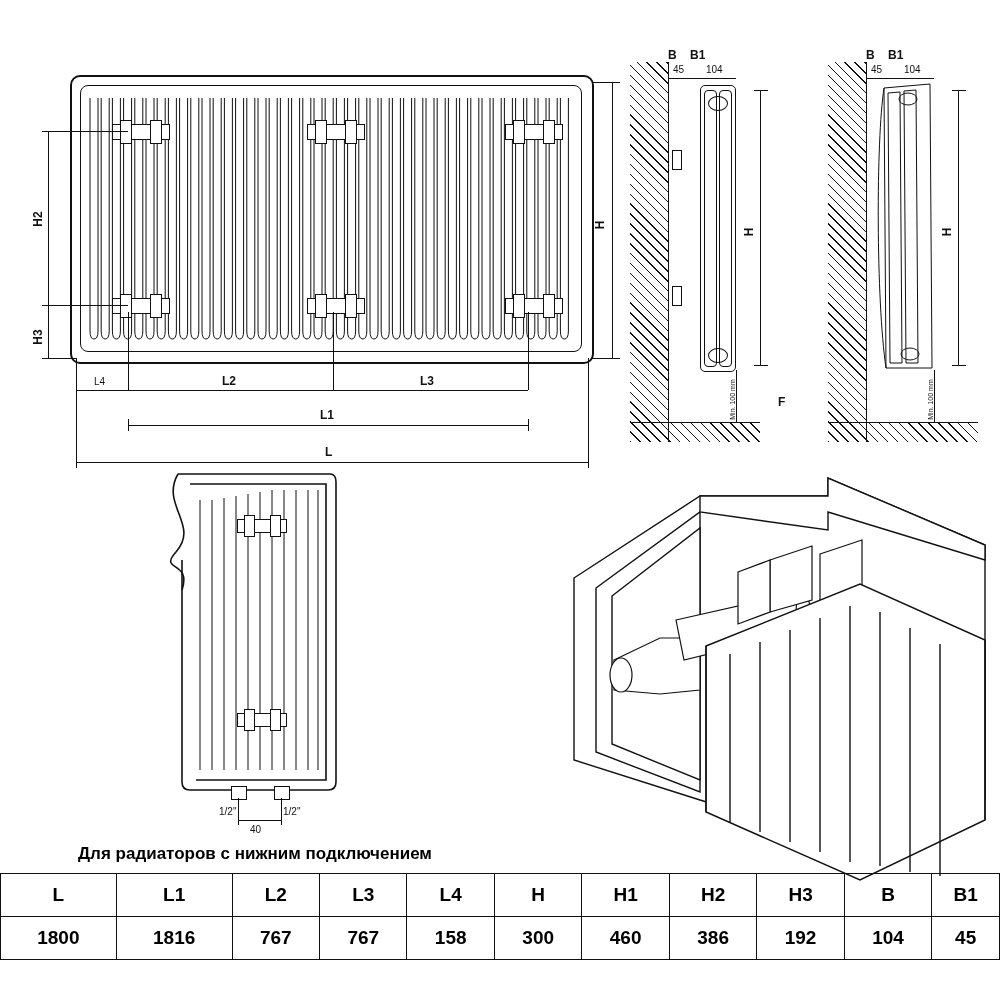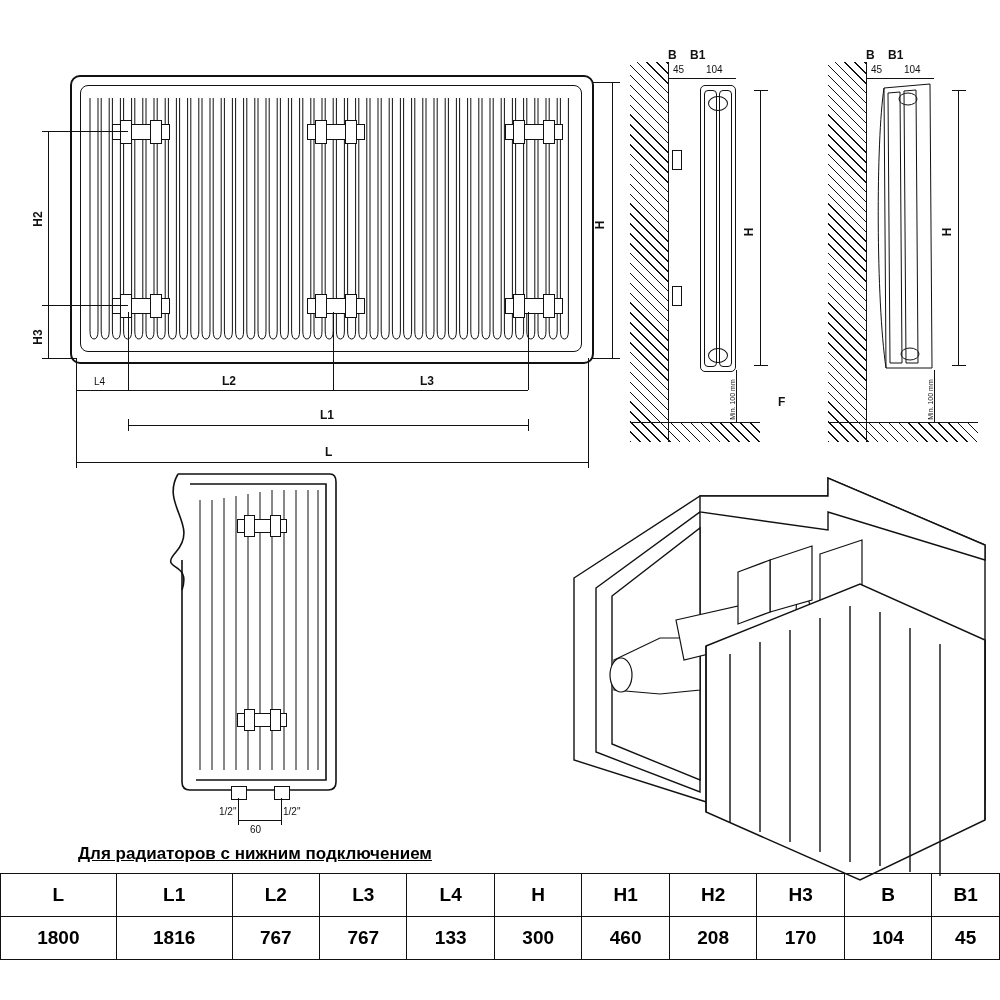--- a/index.html
+++ b/index.html
@@ -195,25 +195,25 @@
   <div class="conn" style="left:270px;top:709px;width:9px;height:20px;"></div>
 
   <div class="conn" style="left:231px;top:786px;width:14px;height:12px;"></div>
   <div class="conn" style="left:274px;top:786px;width:14px;height:12px;"></div>
 
   <div class="ln vln" style="left:238px;top:798px;height:18px;"></div>
   <div class="ln vln" style="left:281px;top:798px;height:18px;"></div>
   <div class="ln hln" style="left:238px;top:820px;width:43px;"></div>
   <div class="ln vln" style="left:238px;top:815px;height:10px;"></div>
   <div class="ln vln" style="left:281px;top:815px;height:10px;"></div>
-  <div class="lbl sm" style="left:250px;top:824px;">60</div>
+  <div class="lbl sm" style="left:250px;top:824px;">40</div>
   <div class="lbl sm" style="left:219px;top:806px;">1/2"</div>
   <div class="lbl sm" style="left:283px;top:806px;">1/2"</div>
 
-  <div class="caption" style="left:78px;top:844px;text-decoration:underline;">Для радиаторов с нижним подключением</div>
+  <div class="caption" style="left:78px;top:844px;">Для радиаторов с нижним подключением</div>
 
   <svg width="1000" height="1000" style="pointer-events:none;">
     <g stroke="#111" stroke-width="1.4" fill="#ffffff">
 
       <path d="M574 578 L700 496 L828 496 L828 478 L985 545 L985 800 L828 860 L828 840 L700 800 L574 760 Z"></path>
 
       <path d="M596 588 L700 512 L700 792 L596 752 Z"></path>
       <path d="M612 596 L700 528 L700 780 L612 744 Z"></path>
 
       <path d="M700 496 L828 496 L828 478 L985 545 L985 560 L828 512 L828 530 L700 512 Z"></path>
@@ -251,24 +251,24 @@
         <th>B</th>
         <th>B1</th>
       </tr>
     </thead>
     <tbody>
       <tr>
         <td>1800</td>
         <td>1816</td>
         <td>767</td>
         <td>767</td>
-        <td>133</td>
+        <td>158</td>
         <td>300</td>
         <td>460</td>
-        <td>208</td>
-        <td>170</td>
+        <td>386</td>
+        <td>192</td>
         <td>104</td>
         <td>45</td>
       </tr>
     </tbody>
   </table>
 
 </div>
 
 </body></html>

